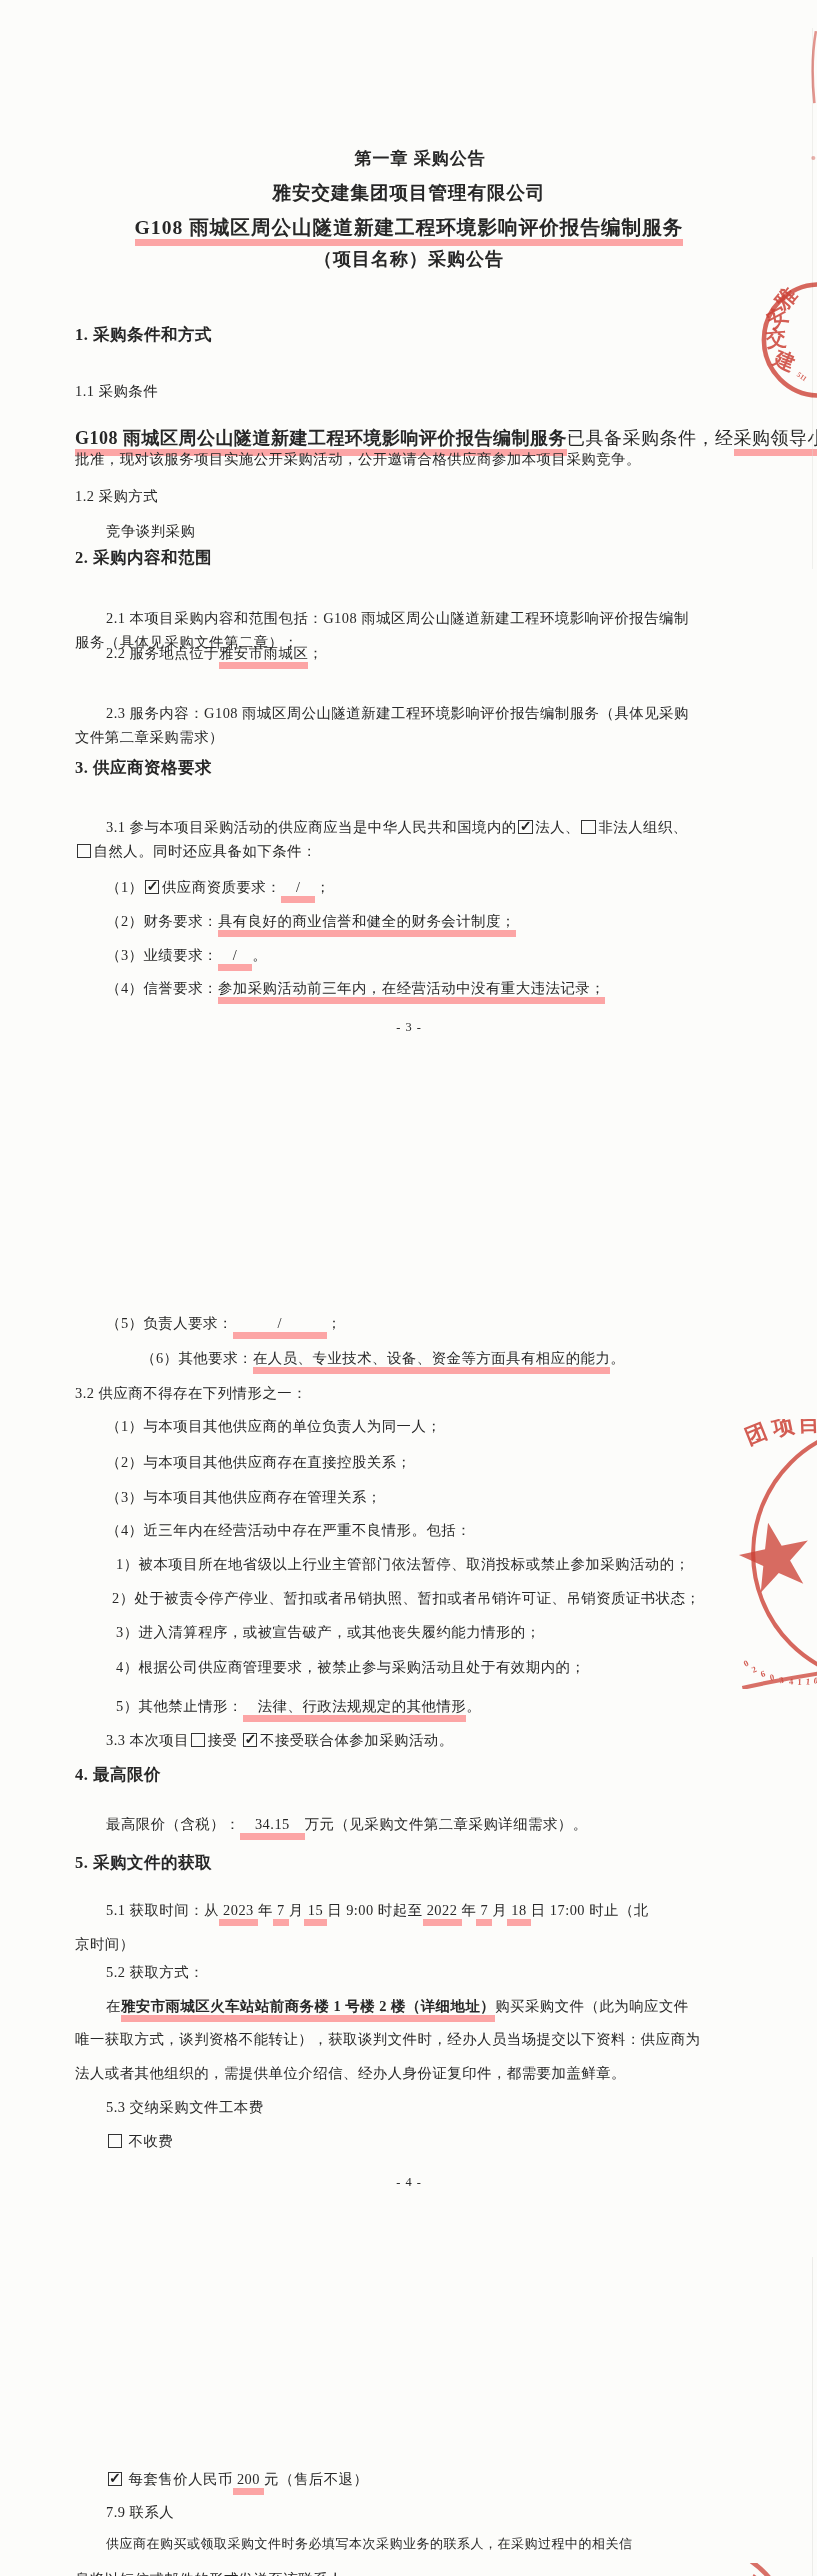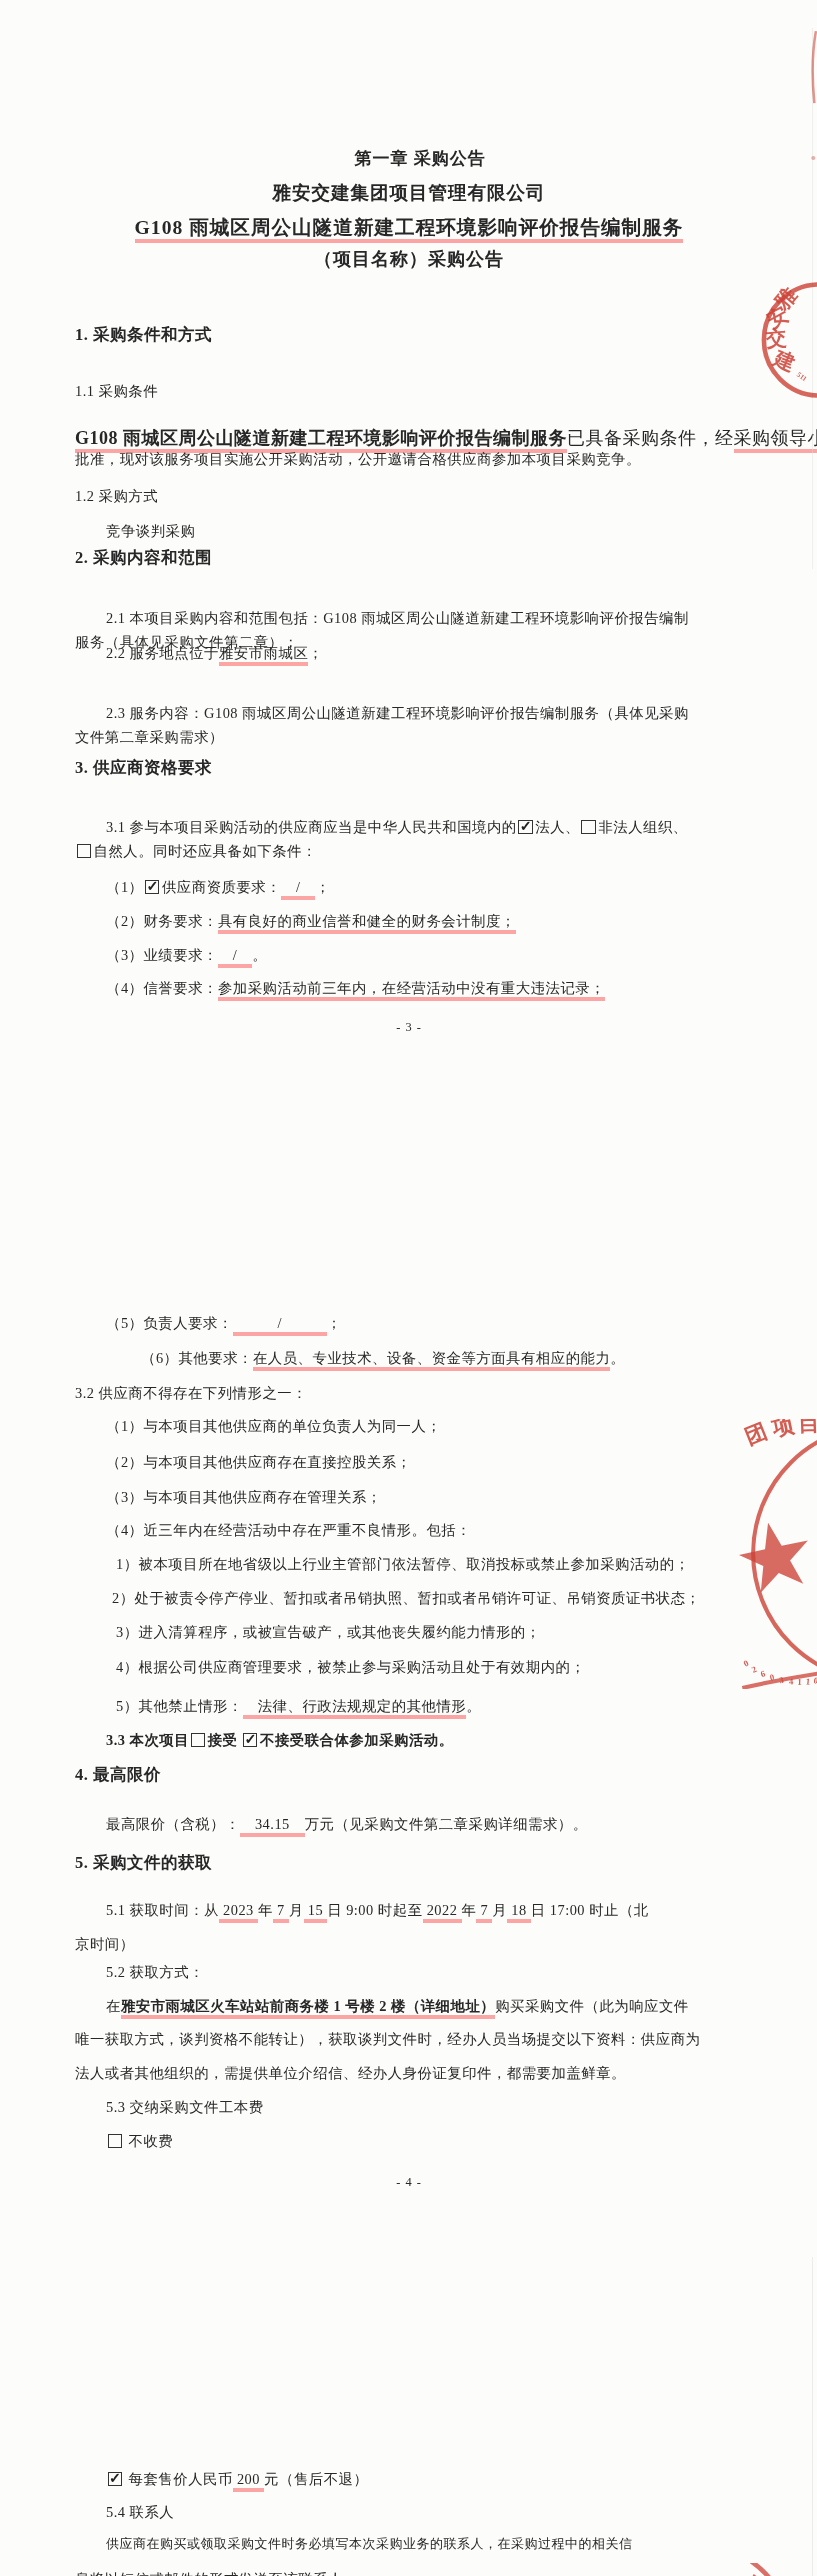--- a/index.html
+++ b/index.html
@@ -4,21 +4,21 @@
 <style>
   html,body{margin:0;padding:0;background:#9a9a9a;}
   .page{
     position:relative;width:818px;height:3468px;margin:0 auto;
     background:#fcfcfa;overflow:hidden;
     font-family:"Liberation Serif","DejaVu Serif",serif;color:#272727;
   }
   .line{position:absolute;white-space:nowrap;line-height:1.3;letter-spacing:0.5px;}
   .line.center{left:0;width:100%;text-align:center;letter-spacing:1px;}
   .bold{font-weight:bold;}
-  .seg.u{border-bottom:4px solid #fca5a5;padding-bottom:1px;}
+  .seg.u{border-bottom:7px solid #fca5a5;padding-bottom:1px;}
   .seg.b{font-weight:bold;}
   .cb{
     display:inline-block;width:12.4px;height:12.4px;border:1px solid #333;
     position:relative;vertical-align:-2.1px;margin:0 2.6px 0 1.5px;background:transparent;
   }
   .cb.ck::after{
     content:"✓";position:absolute;left:0.5px;top:-4.1px;font-size:14.4px;
     font-weight:bold;color:#222;
   }
   .stamp{position:absolute;mix-blend-mode:multiply;pointer-events:none;}
@@ -63,35 +63,35 @@
       <div class="line" style="top: 1384px; left: 75px; font-size: 14.4px;"><span class="seg">3.2 供应商不得存在下列情形之一：</span></div>
       <div class="line" style="top: 1417px; left: 106px; font-size: 14.4px;"><span class="seg">（1）与本项目其他供应商的单位负责人为同一人；</span></div>
       <div class="line" style="top: 1453px; left: 106px; font-size: 14.4px;"><span class="seg">（2）与本项目其他供应商存在直接控股关系；</span></div>
       <div class="line" style="top: 1488px; left: 106px; font-size: 14.4px;"><span class="seg">（3）与本项目其他供应商存在管理关系；</span></div>
       <div class="line" style="top: 1521px; left: 106px; font-size: 14.4px;"><span class="seg">（4）近三年内在经营活动中存在严重不良情形。包括：</span></div>
       <div class="line" style="top: 1555px; left: 116px; font-size: 14.4px;"><span class="seg">1）被本项目所在地省级以上行业主管部门依法暂停、取消投标或禁止参加采购活动的；</span></div>
       <div class="line" style="top: 1589px; left: 112px; font-size: 14.4px;"><span class="seg">2）处于被责令停产停业、暂扣或者吊销执照、暂扣或者吊销许可证、吊销资质证书状态；</span></div>
       <div class="line" style="top: 1623px; left: 116px; font-size: 14.4px;"><span class="seg">3）进入清算程序，或被宣告破产，或其他丧失履约能力情形的；</span></div>
       <div class="line" style="top: 1658px; left: 116px; font-size: 14.4px;"><span class="seg">4）根据公司供应商管理要求，被禁止参与采购活动且处于有效期内的；</span></div>
       <div class="line" style="top: 1697px; left: 116px; font-size: 14.4px;"><span class="seg">5）其他禁止情形：</span><span class="seg u">　法律、行政法规规定的其他情形</span><span class="seg">。</span></div>
-      <div class="line" style="top: 1731px; left: 106px; font-size: 14.4px; font-weight: bold;"><span class="seg">3.3 本次项目</span><span class="cb"></span><span class="seg">接受 </span><span class="cb ck"></span><span class="seg">不接受联合体参加采购活动。</span></div>
+      <div class="line" style="top: 1731px; left: 106px; font-size: 14.4px;"><span class="seg">3.3 本次项目</span><span class="cb"></span><span class="seg">接受 </span><span class="cb ck"></span><span class="seg">不接受联合体参加采购活动。</span></div>
       <div class="line bold" style="top: 1764px; left: 75px; font-size: 16.5px;"><span class="seg">4. 最高限价</span></div>
       <div class="line" style="top: 1815px; left: 106px; font-size: 14.4px;"><span class="seg">最高限价（含税）：</span><span class="seg u">　34.15　</span><span class="seg">万元（见采购文件第二章采购详细需求）。</span></div>
       <div class="line bold" style="top: 1852px; left: 75px; font-size: 16.5px;"><span class="seg">5.  采购文件的获取</span></div>
       <div class="line" style="top: 1901px; left: 106px; font-size: 14.4px;"><span class="seg">5.1 获取时间：从</span><span class="seg u"> 2023 </span><span class="seg">年</span><span class="seg u"> 7 </span><span class="seg">月</span><span class="seg u"> 15 </span><span class="seg">日 9:00 时起至</span><span class="seg u"> 2022 </span><span class="seg">年</span><span class="seg u"> 7 </span><span class="seg">月</span><span class="seg u"> 18 </span><span class="seg">日 17:00 时止（北</span></div>
       <div class="line" style="top: 1935px; left: 75px; font-size: 14.4px;"><span class="seg">京时间）</span></div>
       <div class="line" style="top: 1963px; left: 106px; font-size: 14.4px;"><span class="seg">5.2 获取方式：</span></div>
       <div class="line" style="top: 1997px; left: 106px; font-size: 14.4px;"><span class="seg">在</span><span class="seg u b">雅安市雨城区火车站站前商务楼 1 号楼 2 楼（详细地址）</span><span class="seg">购买采购文件（此为响应文件</span></div>
       <div class="line" style="top: 2030px; left: 75px; font-size: 14.4px;"><span class="seg">唯一获取方式，谈判资格不能转让），获取谈判文件时，经办人员当场提交以下资料：供应商为</span></div>
       <div class="line" style="top: 2064px; left: 75px; font-size: 14.4px;"><span class="seg">法人或者其他组织的，需提供单位介绍信、经办人身份证复印件，都需要加盖鲜章。</span></div>
       <div class="line" style="top: 2098px; left: 106px; font-size: 14.4px;"><span class="seg">5.3 交纳采购文件工本费</span></div>
       <div class="line" style="top: 2132px; left: 106px; font-size: 14.4px;"><span class="cb"></span><span class="seg"> 不收费</span></div>
       <div class="line center" style="top: 2174px; font-size: 12.4px;"><span class="seg">- 4 -</span></div>
       <div class="line" style="top: 2470px; left: 106px; font-size: 14.4px;"><span class="cb ck"></span><span class="seg"> 每套售价人民币</span><span class="seg u"> 200 </span><span class="seg">元（售后不退）</span></div>
-      <div class="line" style="top: 2503px; left: 106px; font-size: 14.4px;"><span class="seg">5.4 联系人</span></div>
+      <div class="line" style="top: 2503px; left: 106px; font-size: 14.4px;"><span class="seg">7.9 联系人</span></div>
       <div class="line" style="top: 2536px; left: 106px; font-size: 13px; text-align: right;"><span class="seg">供应商在购买或领取采购文件时务必填写本次采购业务的联系人，在采购过程中的相关信</span></div>
       <div class="line" style="top: 2570px; left: 75px; font-size: 14.4px;"><span class="seg">息将以短信或邮件的形式发送至该联系人。</span></div>
     </div>
 
   <div class="scanline" style="left:812px;top:28px;height:541px;opacity:.4;"></div>
   <div class="scanline" style="left:812px;top:2257px;height:412px;opacity:.5;"></div>
 
   <svg width="0" height="0" style="position:absolute">
     <defs>
       <path id="starP" d="M0,-72 L16.5,-22.7 L68.5,-22.2 L26.6,8.7 L42.3,58.2 L0,28 L-42.3,58.2 L-26.6,8.7 L-68.5,-22.2 L-16.5,-22.7 Z"></path>

